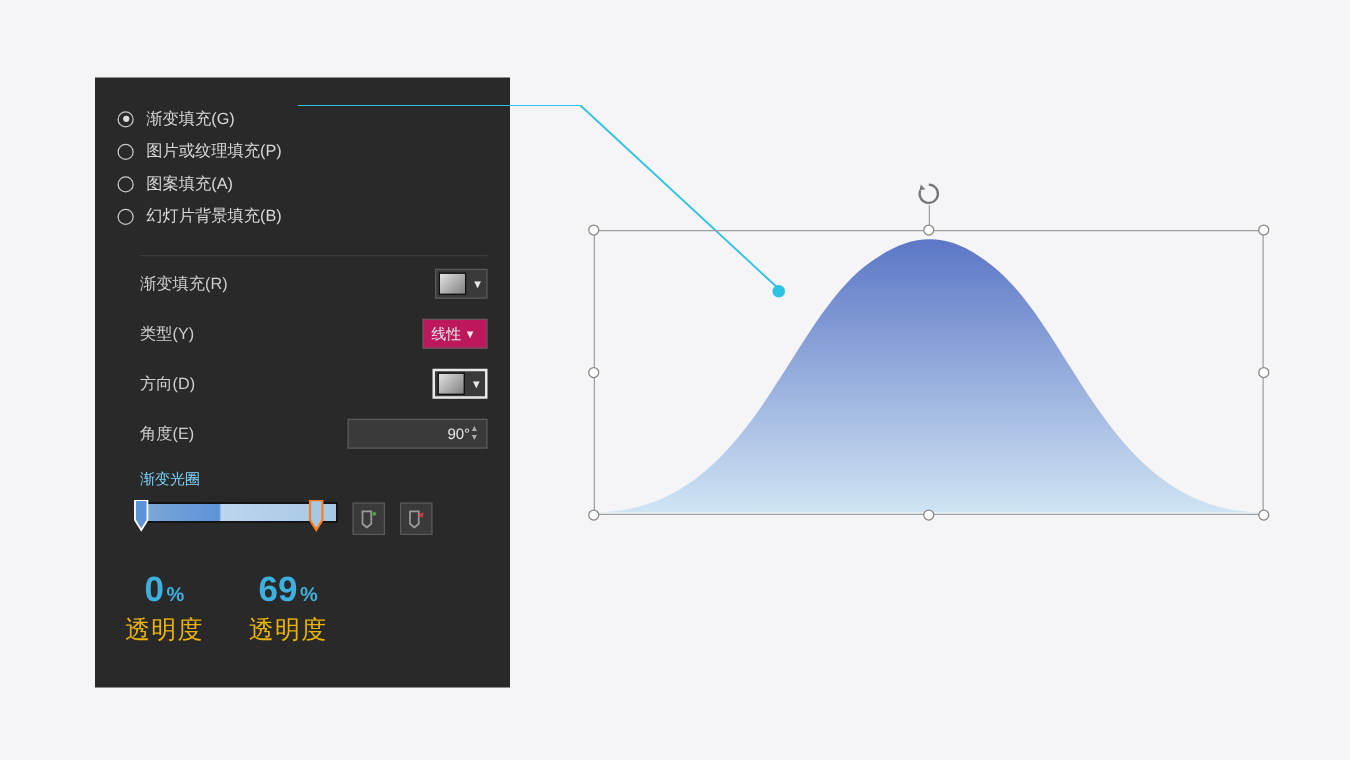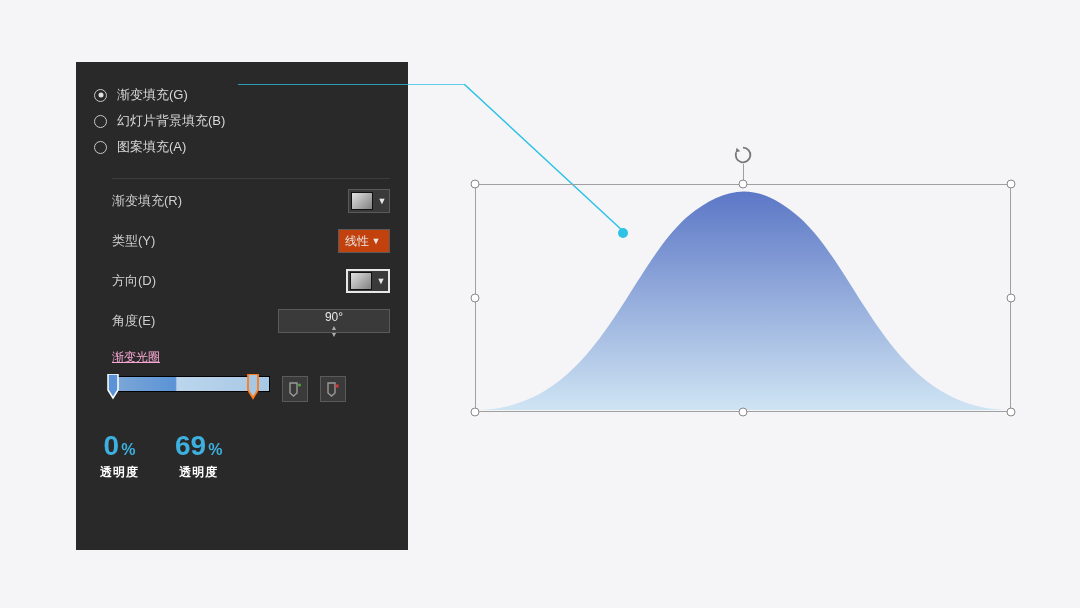--- a/index.html
+++ b/index.html
@@ -85,54 +85,53 @@
     .caret-box {
       width: 14px;
       height: 22px;
       display: flex;
       align-items: center;
       justify-content: center;
       color: #e8e8e8;
       font-size: 9px;
     }
     .dropdown-text {
-      background: #c2410c;
+      background: #be185d;
       border: 1px solid #5a5a5a;
       height: 24px;
       display: flex;
       align-items: center;
       padding: 0 6px;
       cursor: pointer;
       color: #e8e8e8;
       font-size: 12px;
     }
     .dropdown-text .caret-box { width: 14px; }
     .spinner {
       display: flex;
       align-items: center;
       background: #3a3a3a;
       border: 1px solid #5a5a5a;
       height: 24px;
       width: 112px;
       padding: 0 6px;
       color: #e8e8e8;
       font-size: 12px;
-      justify-content: flex-start;
-      flex-direction: column;
+      justify-content: flex-end;
     }
     .spinner-arrows {
       display: flex;
       flex-direction: column;
       font-size: 7px;
       line-height: 7px;
       color: #aaa;
       cursor: pointer;
     }
     .gradient-section { padding: 0 18px 0 36px; }
-    .gradient-label { font-size: 12px; color: #f9a8d4; margin-bottom: 10px; text-decoration: underline; }
+    .gradient-label { font-size: 12px; color: #7dd3fc; margin-bottom: 10px; }
     .gradient-row { display: flex; align-items: flex-start; gap:12px; }
     .gradient-bar-wrap { position: relative; width: 158px; height: 34px; }
     .gradient-bar {
       width: 158px;
       height: 16px;
       background: linear-gradient(to right, #7ea8d8, #5b93d6 40%, #bcd5ed 41%, #a6c8e5);
       border: 1px solid #000;
     }
     .stop {
       position: absolute;
@@ -161,21 +160,21 @@
       padding: 20px 0 0 24px;
       text-align: center;
     }
     .anno { color: #fff; }
     .anno .big {
       font-size: 28px;
       font-weight: bold;
       color: #3db0df;
     }
     .anno .pct { font-size: 16px; margin-left: 2px; }
-    .anno .sub { font-size: 12px; color: #ffffff; margin-top: 2px; letter-spacing: 1px; font-weight: bold; }
+    .anno .sub { font-size: 20px; color: #eab308; margin-top: 2px; letter-spacing: 1px; }
 
     .canvas-area {
       position: absolute;
       left: 475px;
       top: 184px;
       width: 536px;
       height: 228px;
     }
     .selection-box {
       position: absolute;
@@ -236,25 +235,29 @@
 <body>
 
 <div class="panel">
   <div class="radio-group">
     <div class="radio-row">
       <span class="radio-dot selected"></span>
       <span>渐变填充(G)</span>
     </div>
     <div class="radio-row">
       <span class="radio-dot"></span>
-      <span>幻灯片背景填充(B)</span>
+      <span>图片或纹理填充(P)</span>
     </div>
     <div class="radio-row">
       <span class="radio-dot"></span>
       <span>图案填充(A)</span>
+    </div>
+    <div class="radio-row">
+      <span class="radio-dot"></span>
+      <span>幻灯片背景填充(B)</span>
     </div>
   </div>
 
   <div class="divider"></div>
 
   <div class="form-rows">
     <div class="form-row">
       <span>渐变填充(R)</span>
       <div class="dropdown-btn">
         <div class="swatch"></div>

